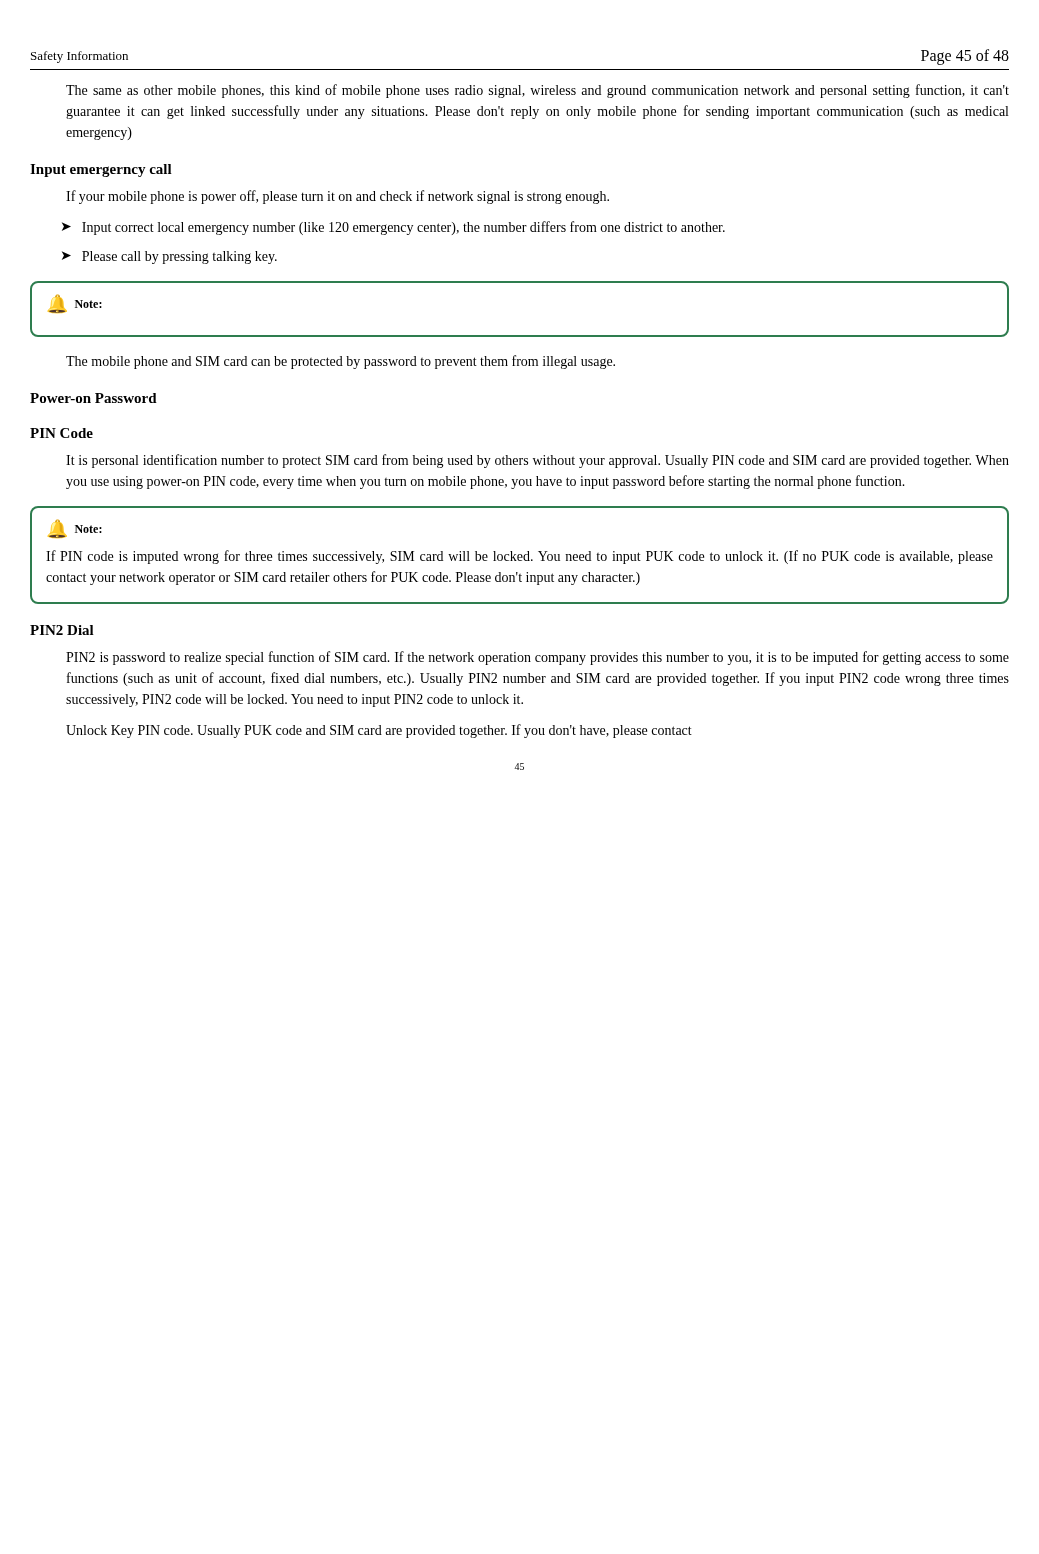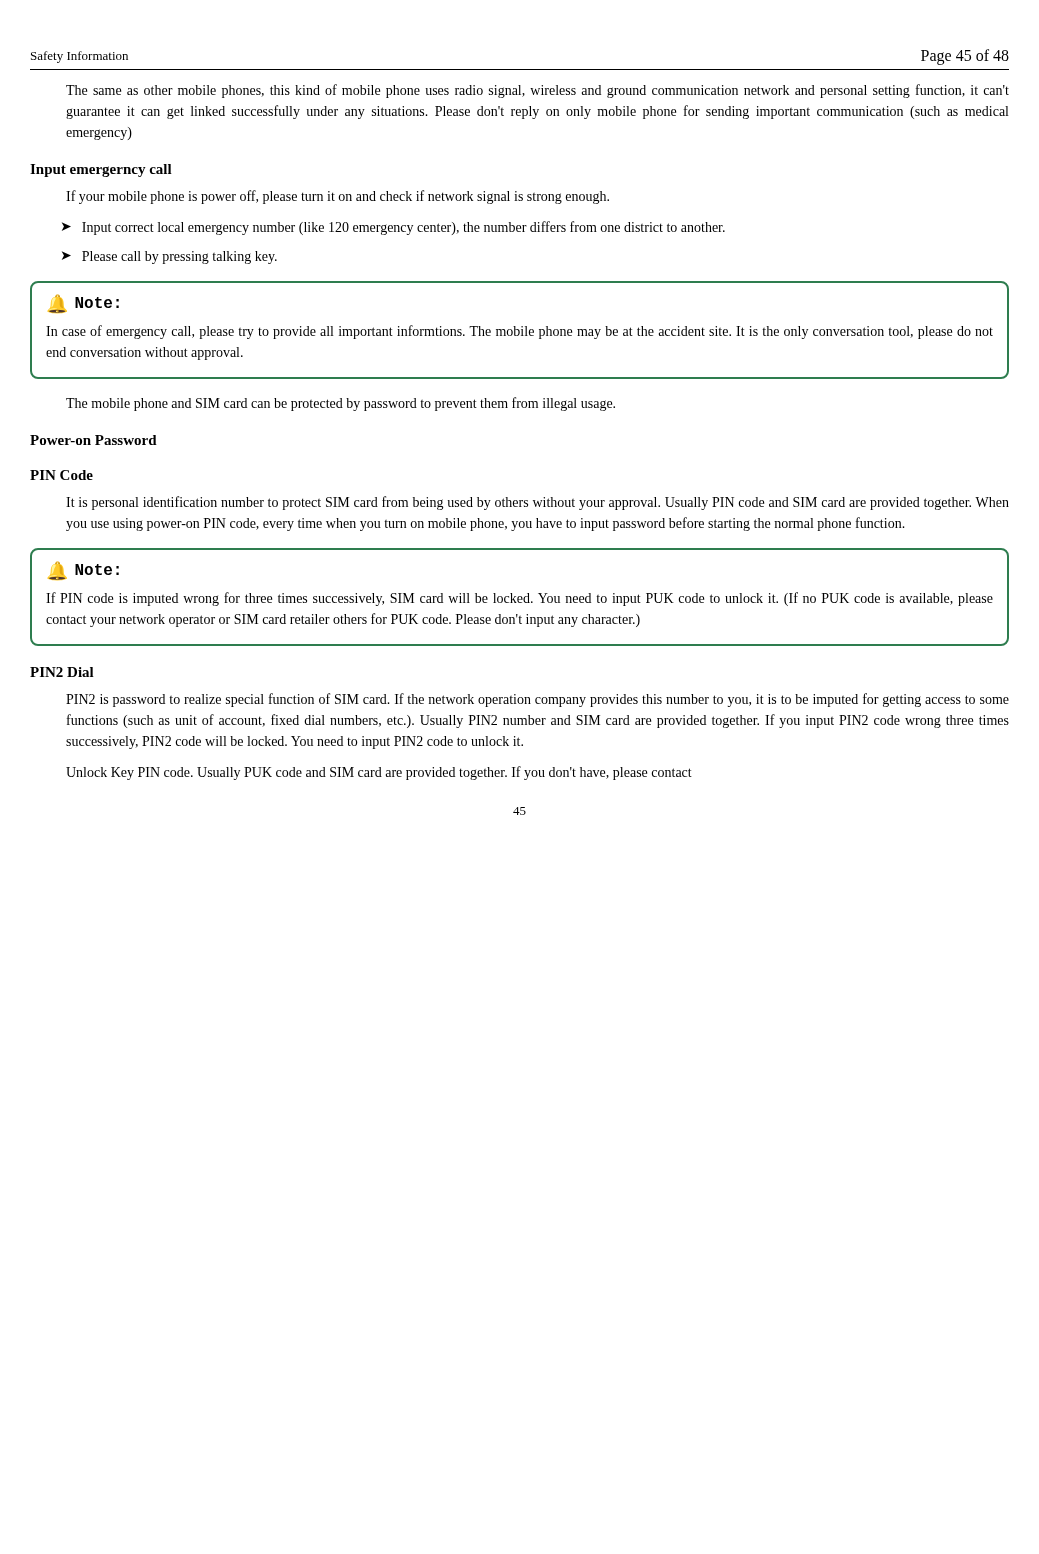--- a/index.html
+++ b/index.html
@@ -93,34 +93,33 @@
     }
 
     .note-icon {
       color: #e6a800;
       font-size: 18px;
       margin-right: 6px;
     }
 
     .note-label {
       font-weight: bold;
-      font-size: 16px;
-      font-family: Liberation Mono, monospace;
+      font-size: 12px;
     }
 
     .note-text {
       text-align: justify;
       line-height: 1.5;
       font-size: 14px;
     }
 
     .page-footer {
       text-align: center;
       margin-top: 20px;
-      font-size: 13px;
+      font-size: 10px;
     }
   </style>
 </head>
 <body>
 
 <div class="page-container">
 
   <div class="page-header">
     <span class="header-left">Safety Information</span>
     <span class="header-right">Page 45 of 48</span>
@@ -137,21 +136,20 @@
       </div>
       <div class="bullet-item">
         <span class="bullet-arrow">➤</span>
         <span class="bullet-text">Please call by pressing talking key.</span>
       </div>
       <div class="note-box">
         <div class="note-header">
           <span class="note-icon">🔔</span>
           <span class="note-label">Note:</span>
         </div>
-        <p class="note-text">In  case  of  emergency  call,  please  try  to  provide  all  important  informtions.  The  mobile  phone  may  be  at  the accident site. It is the only conversation tool, please do not end conversation without approval.</p>
       </div>
       <p class="body-text">The mobile phone and SIM card can be protected by password to prevent them from illegal usage.</p>
       <div class="section-heading">Power-on Password</div>
       <div class="section-heading">PIN Code</div>
       <p class="body-text">It is personal identification number to protect SIM card from being used by others without your approval. Usually PIN code and SIM card are provided together. When you use using power-on PIN code, every time when you turn on mobile phone, you have to input password before starting the normal phone function.</p>
       <div class="note-box">
         <div class="note-header">
           <span class="note-icon">🔔</span>
           <span class="note-label">Note:</span>
         </div>

